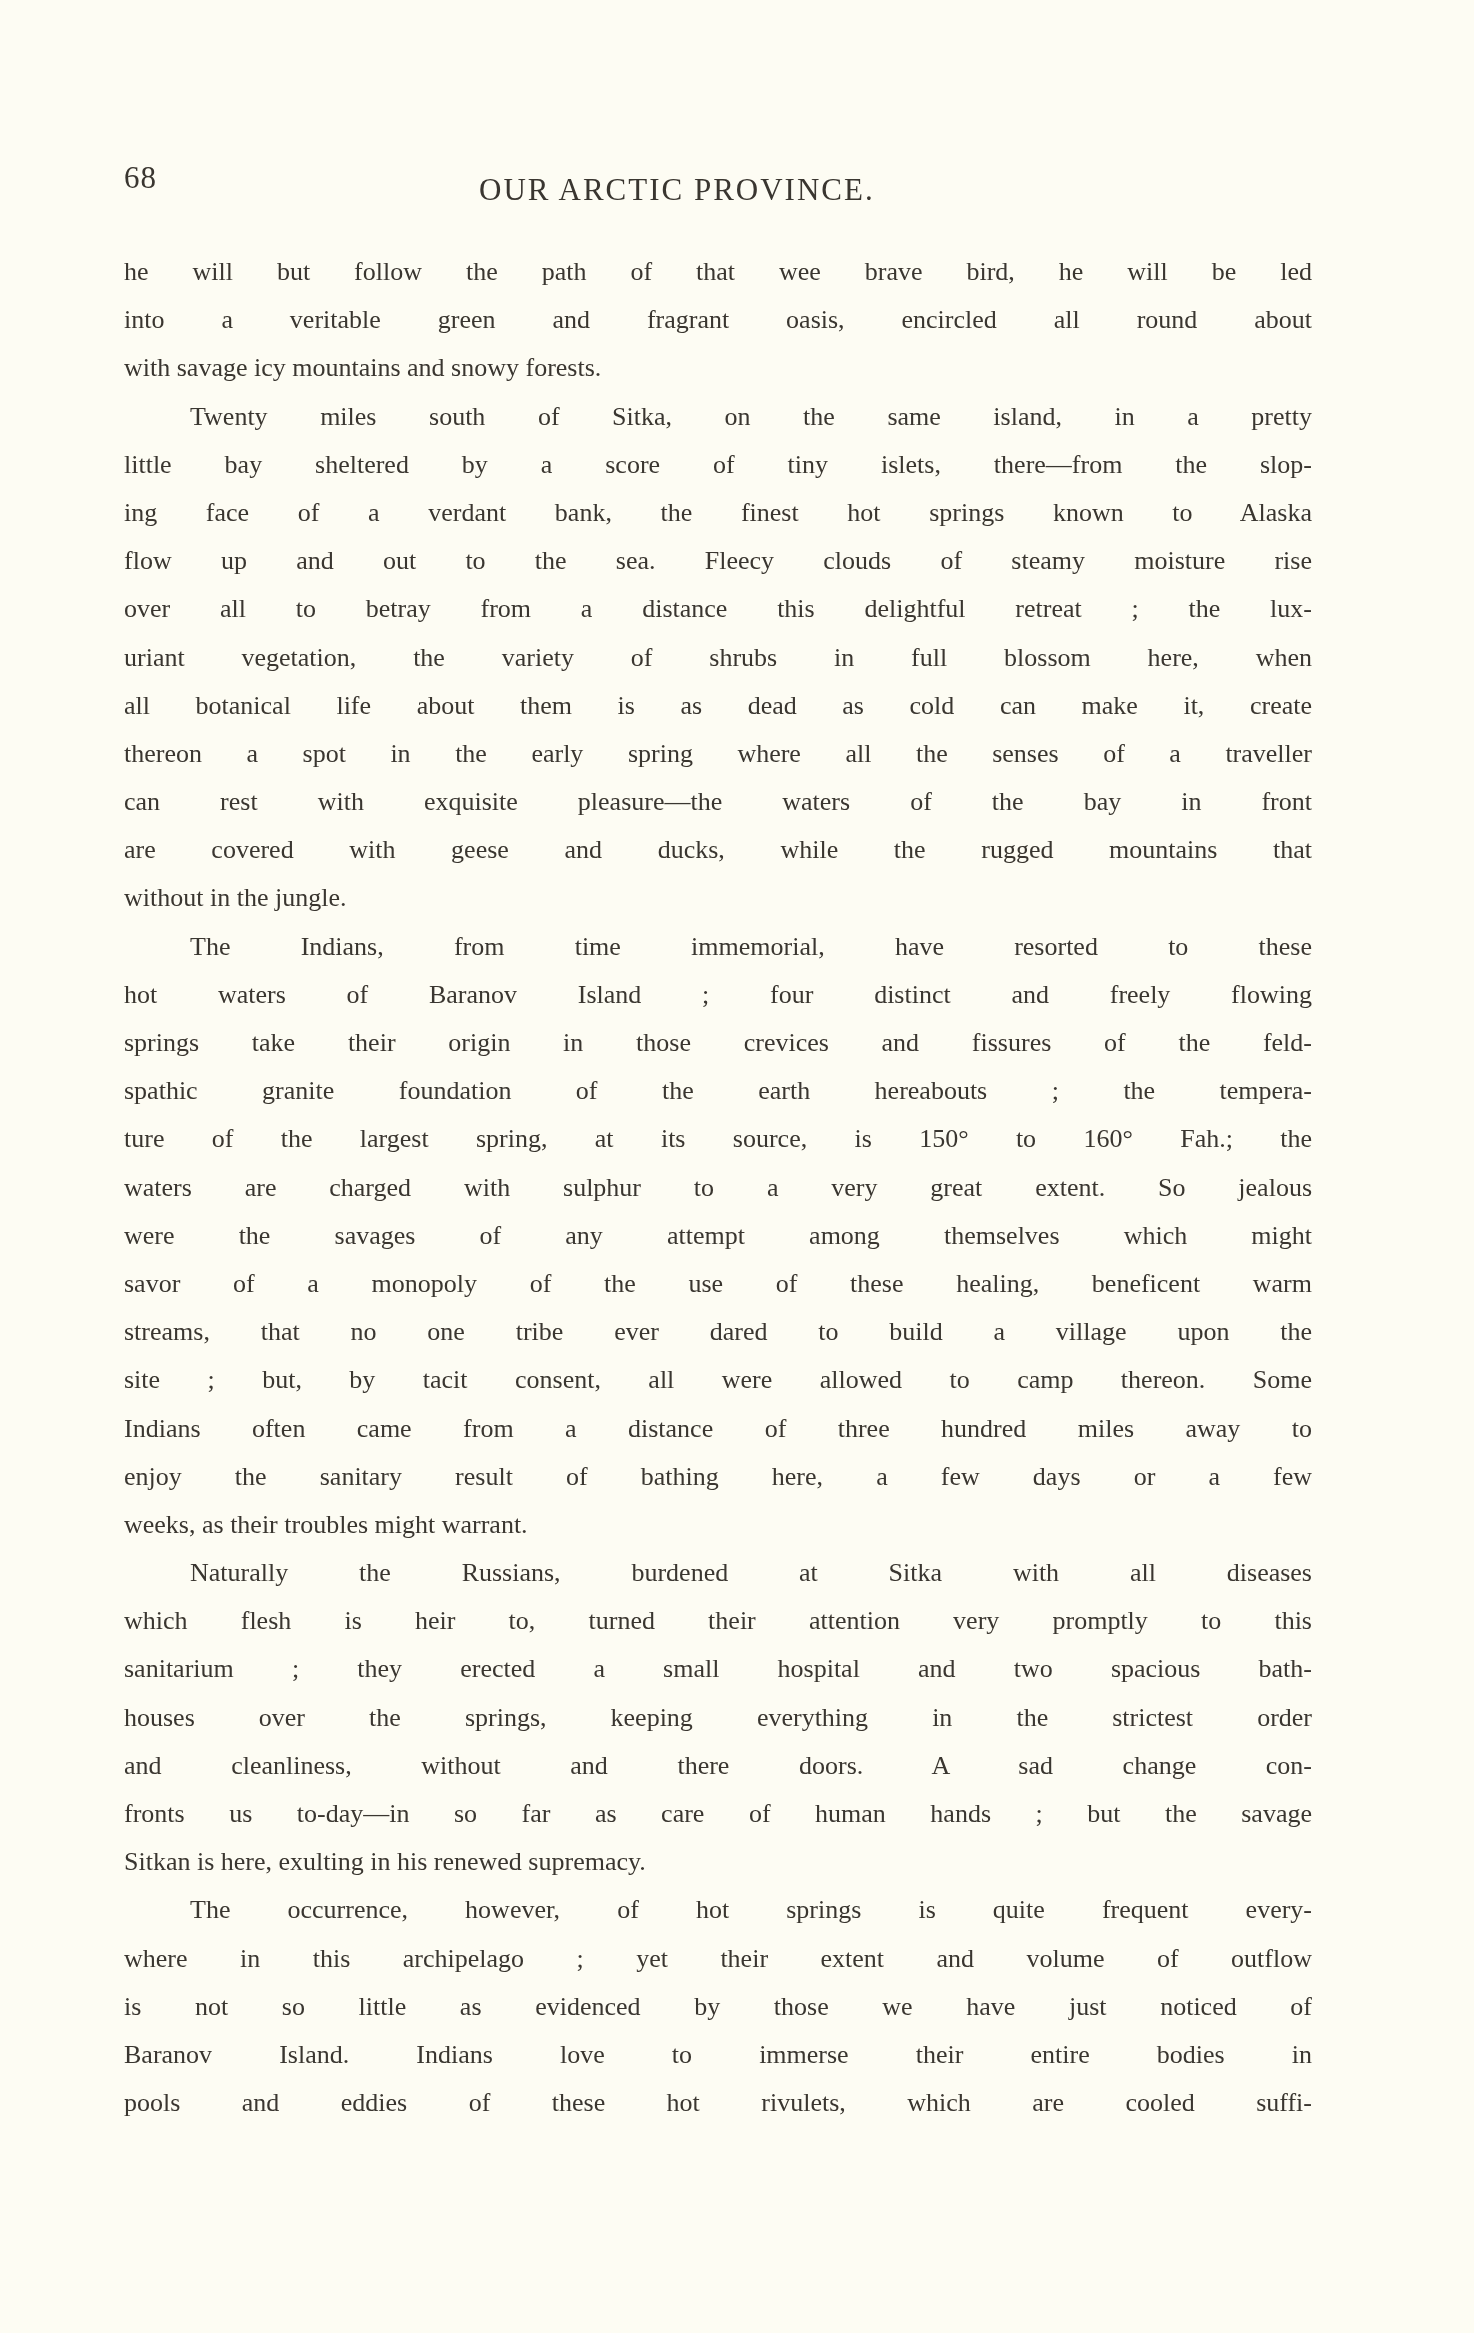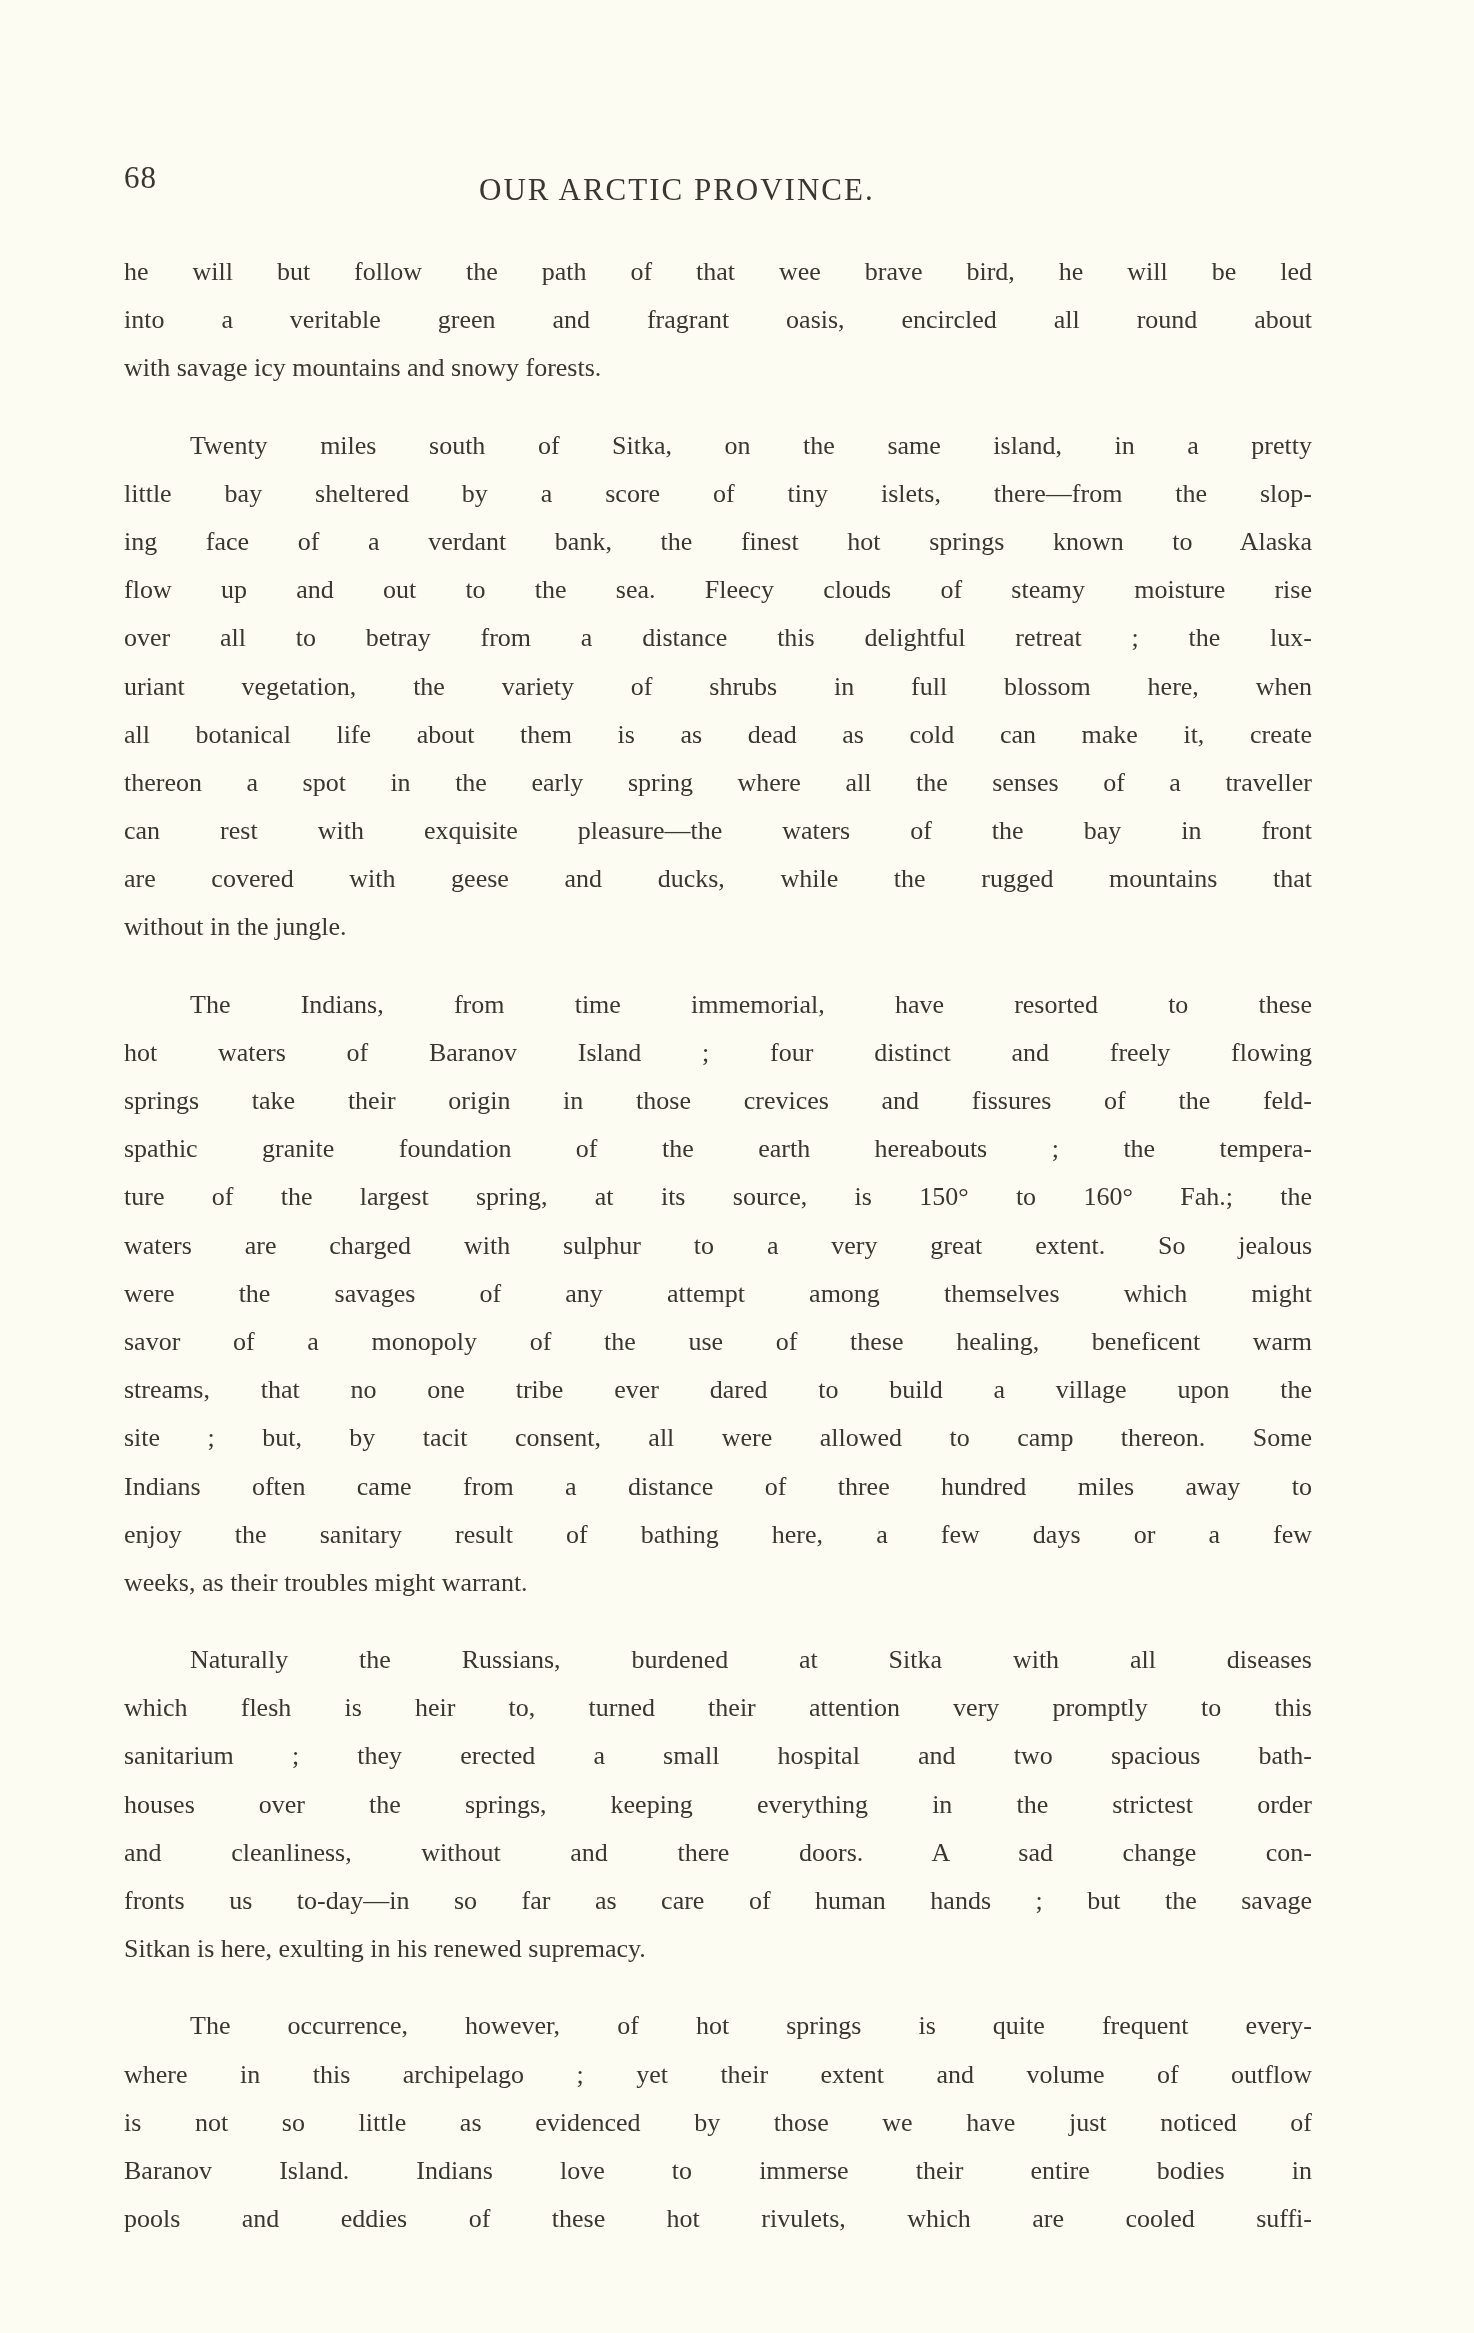--- a/index.html
+++ b/index.html
@@ -19,21 +19,21 @@
   .running-title { position: absolute; left: 355px; top: 12px; letter-spacing: 2px; }
   .body-text {
     position: absolute; top: 248px; left: 124px; width: 1188px;
     font-size: 26px; line-height: 48.2px;
   }
   .line {
     display: block; text-align: justify; text-align-last: justify;
     white-space: nowrap; height: 48.2px;
   }
   .line.last { text-align-last: left; }
-  .line.indent { padding-left: 66px; margin-top: 29px; }
+  .line.indent { padding-left: 66px; }
 </style>
 </head>
 <body>
 
 <div class="header">
   <span class="page-num">68</span>
   <span class="running-title">OUR ARCTIC PROVINCE.</span>
 </div>
 
 <div class="body-text" id="body-text">

